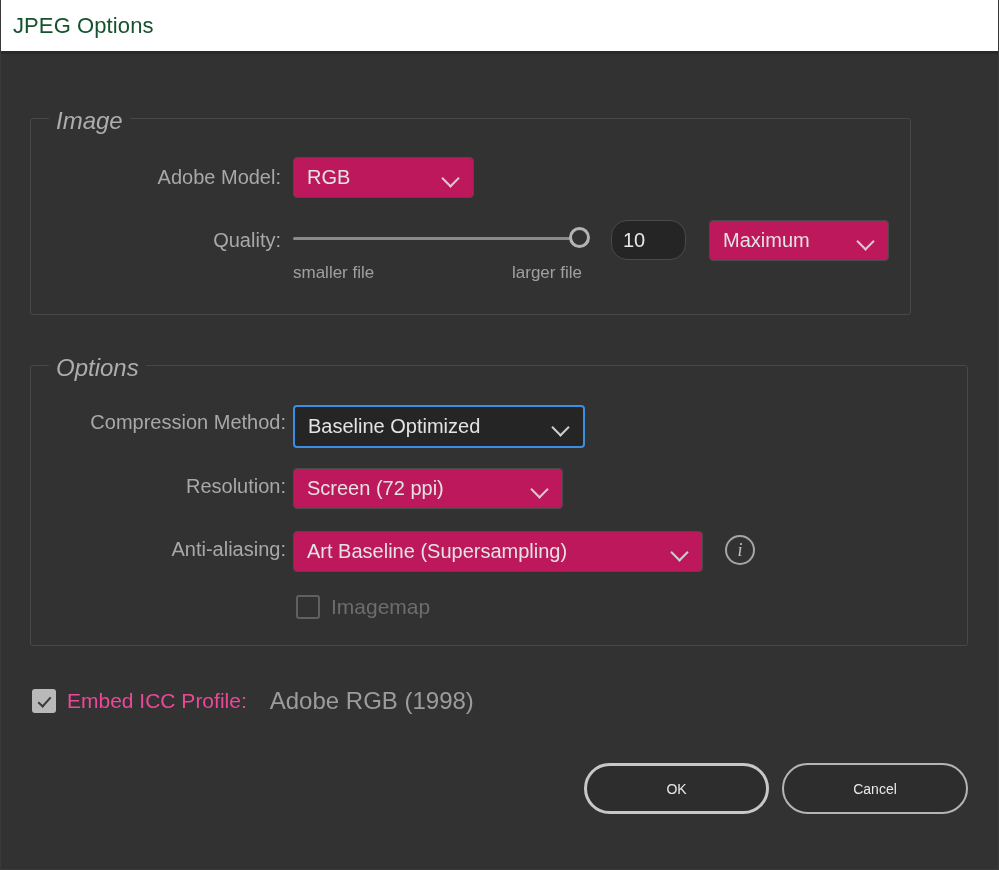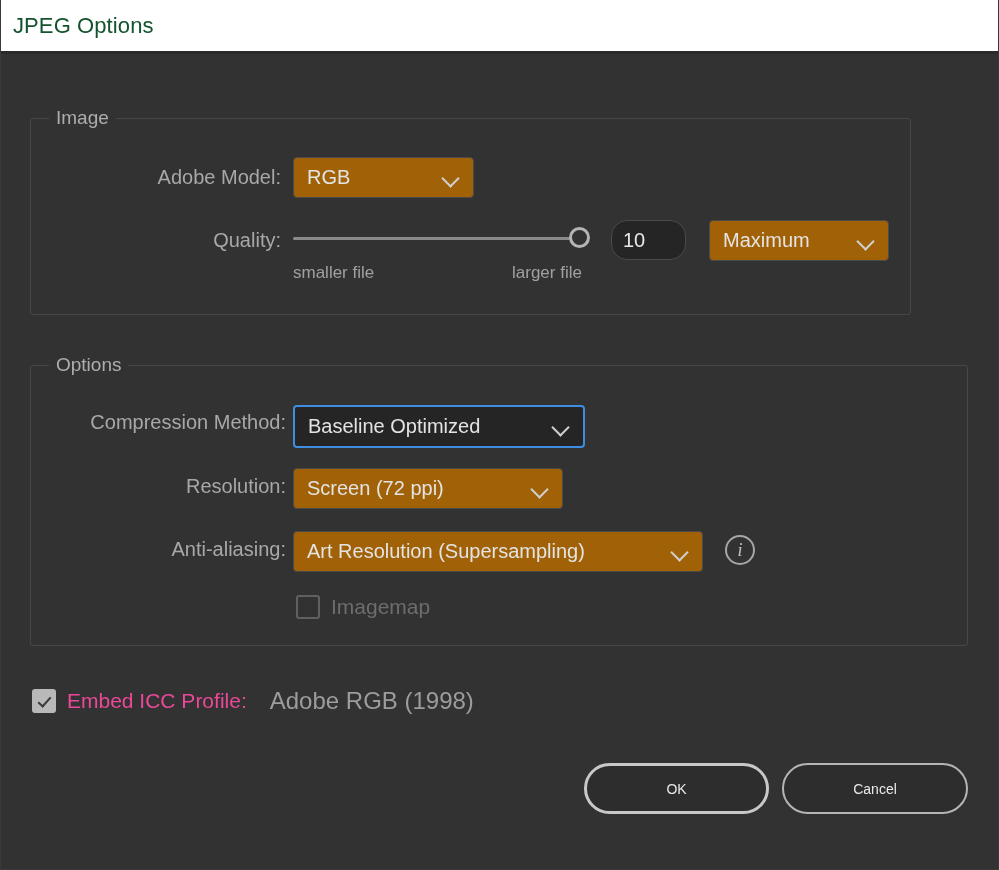--- a/index.html
+++ b/index.html
@@ -47,40 +47,41 @@
     border: 1px solid #474747;
     border-radius: 3px;
   }
   .group-label {
     position: absolute;
     top: -12px;
     left: 18px;
     padding: 0 7px;
     background: #323232;
     color: #adadad;
-    font-size: 19px;
-    white-space: nowrap;
+    font-size: 24px;
+    white-space: nowrap;
+    font-style: italic;
   }
   
   .row {
     position: absolute;
     display: flex;
     align-items: center;
   }
   .field-label {
     color: #a8a8a8;
     font-size: 20px;
     text-align: right;
     white-space: nowrap;
   }
   
   .dropdown {
     position: relative;
     box-sizing: border-box;
-    background: #a16207;
+    background: #be185d;
     border: 1px solid #4a4a4a;
     border-radius: 4px;
     height: 41px;
     display: flex;
     align-items: center;
     cursor: default;
   }
   .dropdown.focused {
     border: 2px solid #3d8ee0;
     background: #252525;
@@ -288,21 +289,21 @@
   </div>
 
   <div class="field-label" style="position:absolute; left:165px; top:475px; width:120px;">Resolution:</div>
   <div class="dropdown" style="position:absolute; left:292px; top:468px; width:270px;">
     <span class="dd-text">Screen (72 ppi)</span>
     <span class="chevron"></span>
   </div>
 
   <div class="field-label" style="position:absolute; left:145px; top:538px; width:140px;">Anti-aliasing:</div>
   <div class="dropdown" style="position:absolute; left:292px; top:531px; width:410px;">
-    <span class="dd-text">Art Resolution (Supersampling)</span>
+    <span class="dd-text">Art Baseline (Supersampling)</span>
     <span class="chevron"></span>
   </div>
   <div class="info-icon" style="left:724px; top:535px;">i</div>
 
   <div class="checkbox-row" style="left:295px; top:595px;">
     <div class="cbox disabled"></div>
     <span class="cb-label disabled">Imagemap</span>
   </div>
 
   <div class="checkbox-row" style="left:31px; top:687px;">

